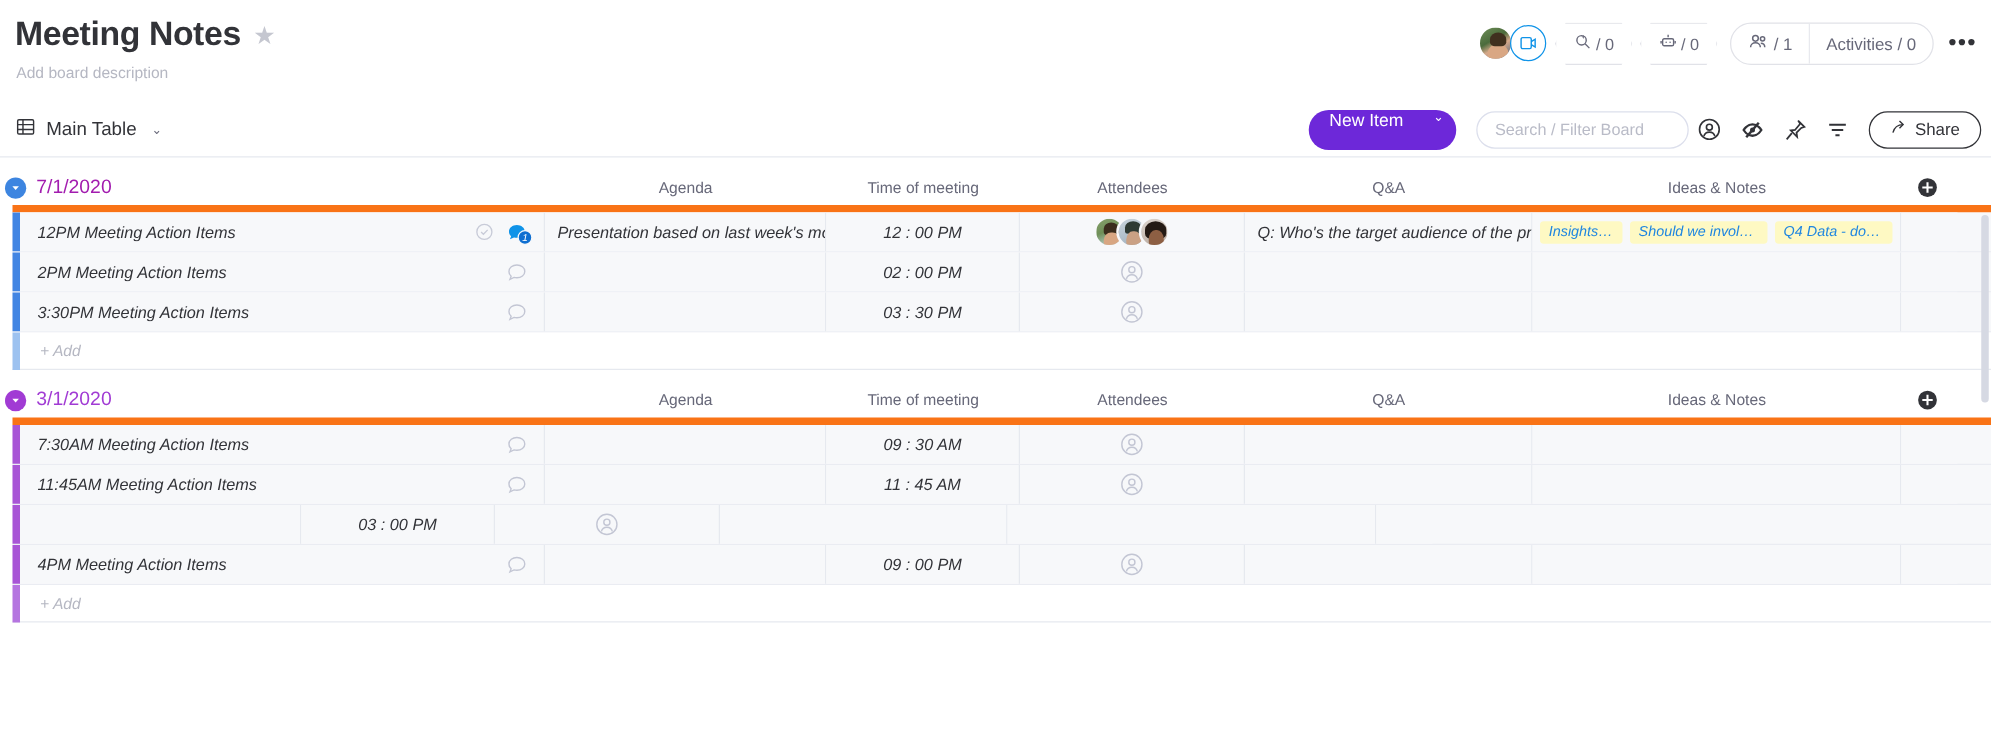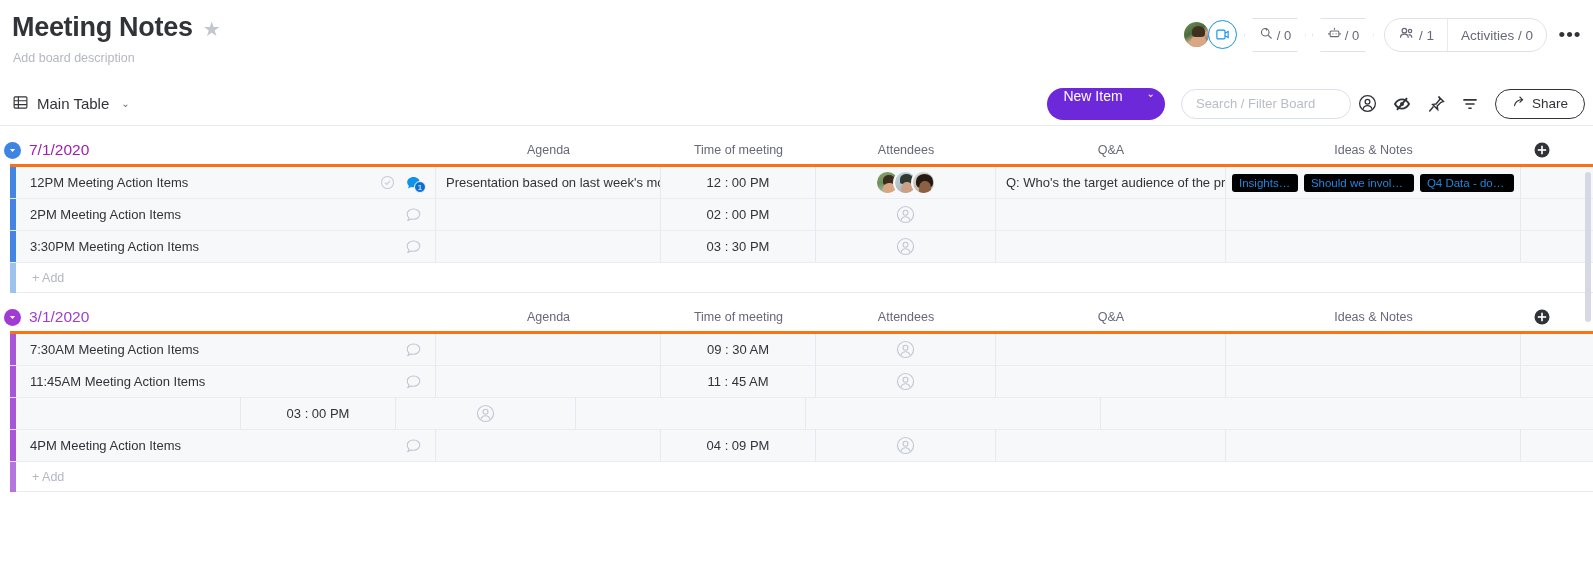--- a/index.html
+++ b/index.html
@@ -166,21 +166,21 @@
   .col-h {
     font-size: 12.5px; color: #676879;
     text-align:center;
     flex: 0 0 auto;
   }
   .plus-col {
     width: 42px; display:flex; align-items:center; justify-content:center;
     color: #323338;
   }
 
-  .rows { margin-left: 10px; border-top: 3px solid #f97316; }
+  .rows { margin-left: 10px; border-top: 6px solid #f97316; font-style: italic; }
   .row {
     display:flex; align-items:stretch;
     height: 32px;
     border-bottom: 1px solid #eaecf2;
     background: #f7f8fa;
   }
   .row-color { width: 6px; flex:0 0 6px; }
   .cell {
     border-right: 1px solid #e6e9ef;
     display:flex; align-items:center;
@@ -196,21 +196,21 @@
   }
   .cell.name .nm { color:#323338; white-space:nowrap; overflow:hidden; text-overflow:ellipsis; }
   .name-icons { display:flex; align-items:center; gap:8px; flex:0 0 auto; margin-right:4px; }
   .cell.center { justify-content:center; }
   .cell.agenda { padding: 0 10px; color:#323338; white-space:nowrap; overflow:hidden; }
   .cell.qa { padding: 0 10px; color:#323338; white-space:nowrap; overflow:hidden; }
   .cell.notes { padding: 0 6px; gap: 6px; }
   .cell.tail { border-right:none; }
 
   .tag {
-    background:#000000; color:#1f86e0;
+    background:#fef9c3; color:#1f86e0;
     border-radius: 3px; padding: 3px 7px;
     font-size: 11.5px; white-space:nowrap; overflow:hidden;
     max-width: 110px; text-overflow: ellipsis;
   }
 
   .add-row {
     display:flex; align-items:center;
     height: 30px;
     background:#fff;
     border-bottom: 1px solid #e6e9ef;
@@ -612,21 +612,21 @@
               <span class="nm">4PM Meeting Action Items</span>
               <div class="name-icons">
                 <span class="chat-ph">
                   <svg width="19" height="19" viewBox="0 0 24 24" fill="none" stroke="currentColor" stroke-width="1.4">
                     <path d="M20 11.5c0 3.6-3.6 6.5-8 6.5-1 0-2-.15-2.9-.43L5 19.5l1.2-3.1C4.85 15.2 4 13.45 4 11.5 4 7.9 7.6 5 12 5s8 2.9 8 6.5z"></path>
                   </svg>
                 </span>
               </div>
             </div>
             <div class="cell agenda" style="width: 225px;"></div>
-            <div class="cell center" style="width: 155px;">04 : 09 PM</div>
+            <div class="cell center" style="width: 155px;">09 : 00 PM</div>
             <div class="cell center" style="width: 180px;">
               <span class="person-ph">
                 <svg width="21" height="21" viewBox="0 0 24 24" fill="none" stroke="currentColor" stroke-width="1.3">
                   <circle cx="12" cy="12" r="9.2"></circle>
                   <circle cx="12" cy="10" r="2.8"></circle>
                   <path d="M7 18.4c.6-2.4 2.6-3.8 5-3.8s4.4 1.4 5 3.8"></path>
                 </svg>
               </span>
             </div>
             <div class="cell qa" style="width: 230px;"></div>

